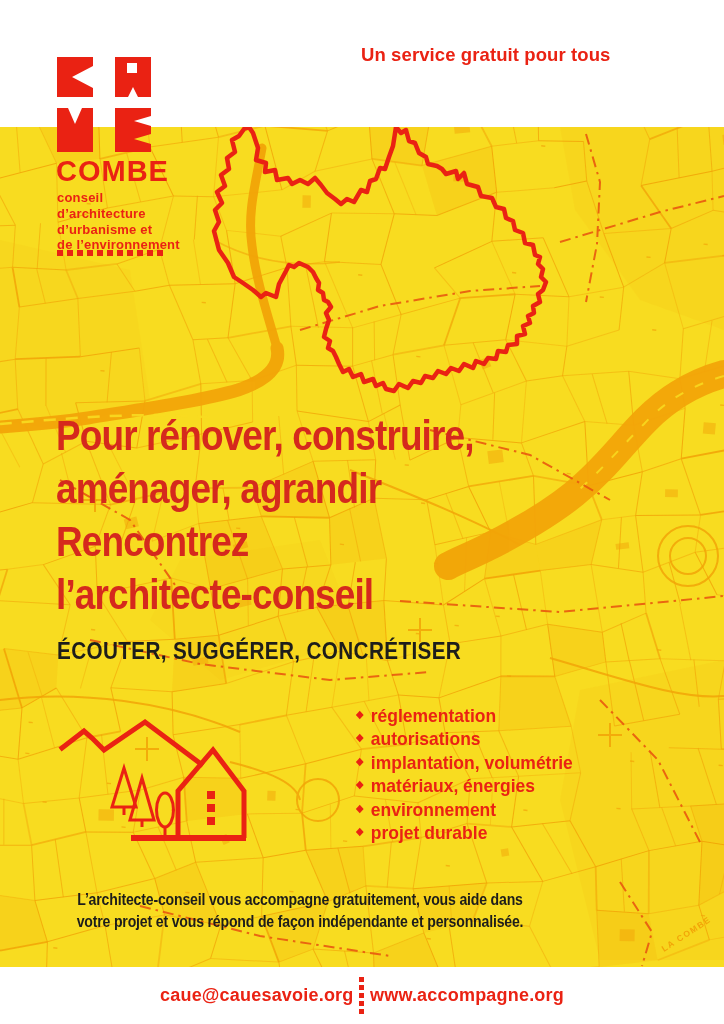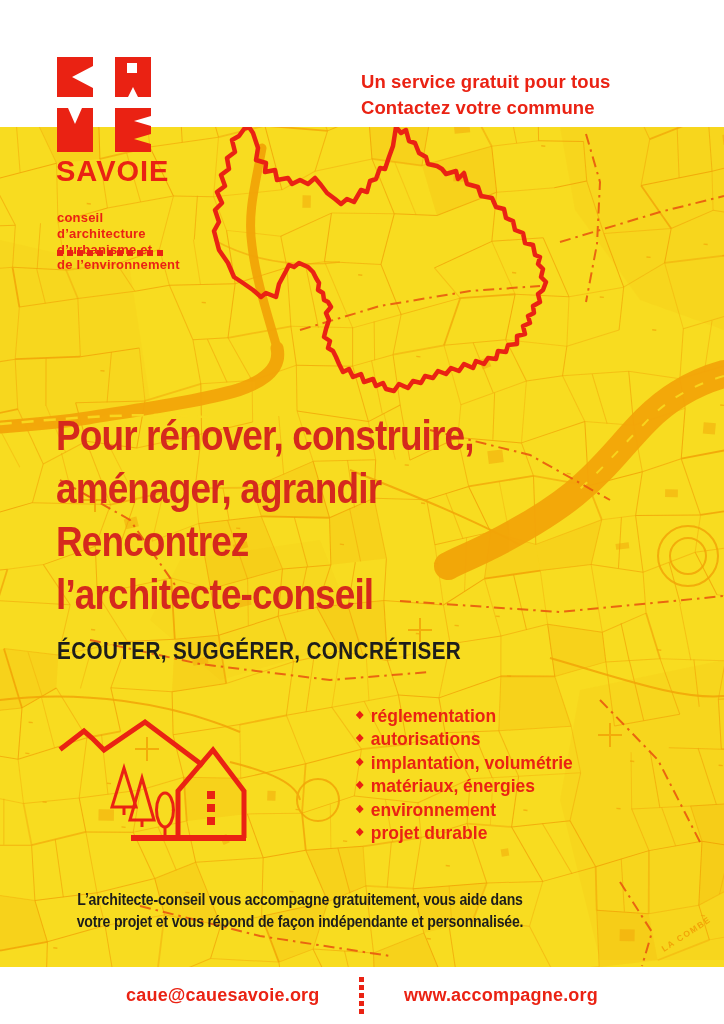--- a/index.html
+++ b/index.html
@@ -12,38 +12,38 @@
     background:var(--white);
     font-family:"Liberation Sans",sans-serif;
     -webkit-font-smoothing:antialiased;
   }
   
   .top-band{position:absolute;left:0;top:0;width:724px;height:127px;background:var(--white);}
   .map-zone{position:absolute;left:0;top:127px;width:724px;height:840px;background:var(--yellow);}
   .map-zone svg{position:absolute;left:0;top:0;}
   .footer-band{
     position:absolute;left:0;top:967px;width:724px;height:57px;background:var(--white);
-    display:flex;align-items:center;justify-content:center;gap:38px;
+    display:flex;align-items:center;justify-content:center;gap:4px;
   }
   
   .logo-letters{position:absolute;left:57px;top:57px;z-index:5;}
   .logo-region{
     position:absolute;left:56px;top:156px;z-index:5;color:var(--red);
     font-size:29px;font-weight:bold;letter-spacing:1px;line-height:30px;
   }
   .logo-descriptor{
     position:absolute;left:57px;top:190px;z-index:5;color:var(--red);
-    font-size:13px;font-weight:bold;line-height:15.8px;letter-spacing:.2px;margin-top:20px;
+    font-size:13px;font-weight:bold;line-height:15.8px;letter-spacing:.2px;
   }
   .logo-dots{position:absolute;left:57px;top:250px;z-index:5;display:flex;gap:4px;}
   .logo-dots i{display:block;width:6px;height:6px;background:var(--red);}
   
   .notice{
     position:absolute;left:361px;top:42px;z-index:5;color:var(--red);
-    font-size:18.5px;font-weight:bold;line-height:26px;letter-spacing:.1px;margin-top:27px;
+    font-size:18.5px;font-weight:bold;line-height:26px;letter-spacing:.1px;
   }
   
   .headline{
     position:absolute;left:56px;top:409px;z-index:4;color:var(--red-dark);
     font-size:42px;font-weight:bold;line-height:53px;letter-spacing:-1px;
     transform:scaleX(.88);transform-origin:0 0;white-space:nowrap;
   }
   .subheadline{
     position:absolute;left:57px;top:638px;z-index:4;color:var(--black);
     font-size:23px;font-weight:bold;letter-spacing:.4px;
@@ -988,21 +988,21 @@
       <polygon fill="none" stroke="var(--red)" stroke-width="4.5" stroke-linejoin="round" points="253,133 258,148 256,160 266,163 265,172 275,170 277,180 288,178 292,184 300,180 308,184 315,178 321,185 327,193 335,199 341,204 347,199 354,202 361,190 367,192 370,181 376,179 380,168 385,169 389,157 393,146 396,127 401,133 406,130 409,141 415,143 419,153 426,157 428,164 437,166 442,169 446,174 456,171 458,179 464,173 467,184 478,187 481,196 492,198 496,207 504,209 506,218 513,221 515,230 523,233 525,243 533,245 535,255 540,257 538,264 543,269 541,277 546,282 543,290 538,294 540,302 533,306 534,313 528,316 530,323 523,326 525,334 517,336 517,344 508,345 506,352 498,351 496,359 488,358 484,364 476,361 473,368 464,364 459,371 451,368 446,374 438,371 433,378 425,376 421,383 413,381 408,388 399,384 394,391 386,389 383,383 376,386 373,379 364,382 361,374 353,377 349,369 343,372 339,364 336,357 333,351 328,348 330,341 324,337 326,329 329,320 326,313 331,307 328,302 324,300 323,293 318,290 319,283 316,278 313,272 308,267 299,263 294,267 289,265 286,271 279,284 276,297 271,295 266,293 261,297 253,290 243,283 234,277 228,263 219,250 214,231 219,222 215,210 222,203 217,192 225,186 221,175 229,169 227,158 235,152 232,140 239,136 244,129 249,127"></polygon>
     </svg>
   </div>
 
   <svg class="logo-letters" role="img" width="94" height="95" viewBox="0 0 94 95" fill="var(--red)" aria-label="CAUE">
     <path d="M0,0 H36 V9 L15,20 L36,31 V40 H0 Z"></path>
     <path fill-rule="evenodd" d="M58,0 H94 V40 H81 L76,30 L71,40 H58 Z M70,6 H80 V16 H70 Z"></path>
     <path d="M0,51 H11 L18,67 L25,51 H36 V95 H0 Z"></path>
     <path d="M58,51 H94 V59 L77,64 L94,69 V77 L77,82 L94,87 V95 H58 Z"></path>
   </svg>
-  <div class="logo-region">SAVOIE</div>
+  <div class="logo-region">COMBE</div>
   <div class="logo-descriptor">
     <div>conseil</div>
     <div>d’architecture</div>
     <div>d’urbanisme et</div>
     <div>de l’environnement</div>
   </div>
   <div class="logo-dots">
       <i></i>
       <i></i>
       <i></i>
@@ -1011,21 +1011,20 @@
       <i></i>
       <i></i>
       <i></i>
       <i></i>
       <i></i>
       <i></i>
     </div>
 
   <div class="notice">
     <div>Un service gratuit pour tous</div>
-    <div>Contactez votre commune</div>
   </div>
 
   <div class="headline">
     <div>Pour rénover, construire,</div>
     <div>aménager, agrandir</div>
     <div>Rencontrez</div>
     <div>l’architecte-conseil</div>
   </div>
   <div class="subheadline">ÉCOUTER, SUGGÉRER, CONCRÉTISER</div>
 

